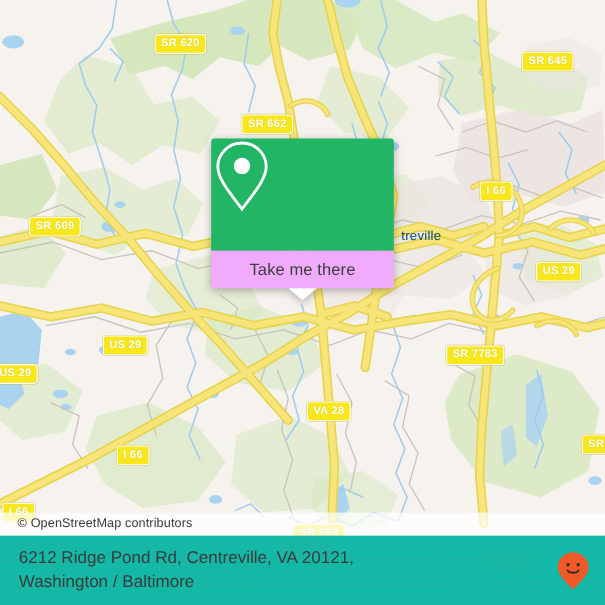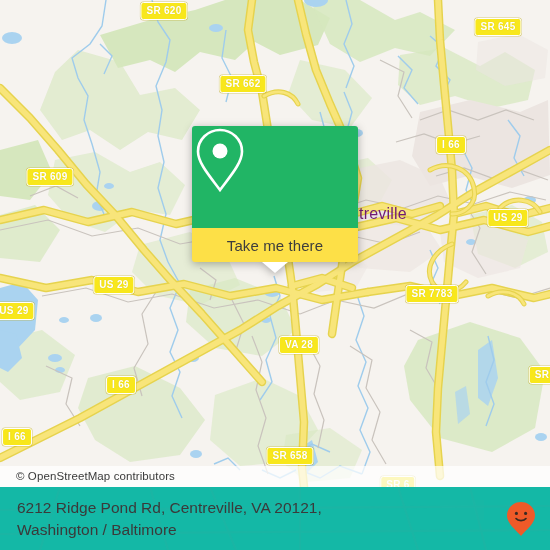--- a/index.html
+++ b/index.html
@@ -29,28 +29,29 @@
     color: #ffffff;
     font-size: 10px;
     font-weight: bold;
     letter-spacing: .3px;
     line-height: 13px;
     padding: 1px 5px 2px 5px;
     white-space: nowrap;
     text-shadow: 0 0 1px rgba(150,130,0,.35);
     box-shadow: 0 0 0 .5px rgba(190,170,30,.55);
     transform: translate(-50%, -50%);
+    margin-top: 29px;
   }
 
   
   .place-label {
     position: absolute;
     transform: translate(-50%, -50%);
-    color: #701a75;
-    font-size: 16px;
+    color: #0c4a6e;
+    font-size: 12px;
     white-space: nowrap;
     letter-spacing: .2px;
   }
 
   
   #attribution {
     position: absolute;
     left: 0; bottom: 0;
     width: 100%;
     background: rgba(255,255,255,.72);
@@ -68,21 +69,21 @@
     filter: drop-shadow(0 2px 4px rgba(0,0,0,.30));
     z-index: 40;
   }
   #popup-head {
     background: #21b565;
     height: 102px;
     border-radius: 3px 3px 0 0;
     display: flex; align-items: center; justify-content: center;
   }
   #popup-body {
-    background: #fde047;
+    background: #f0abfc;
     height: 34px;
     border-radius: 0 0 3px 3px;
     display: flex; align-items: center; justify-content: center;
   }
   #popup-label {
     color: #3d3d3d;
     font-size: 15px;
     letter-spacing: .1px;
   }
   #popup-tail {

